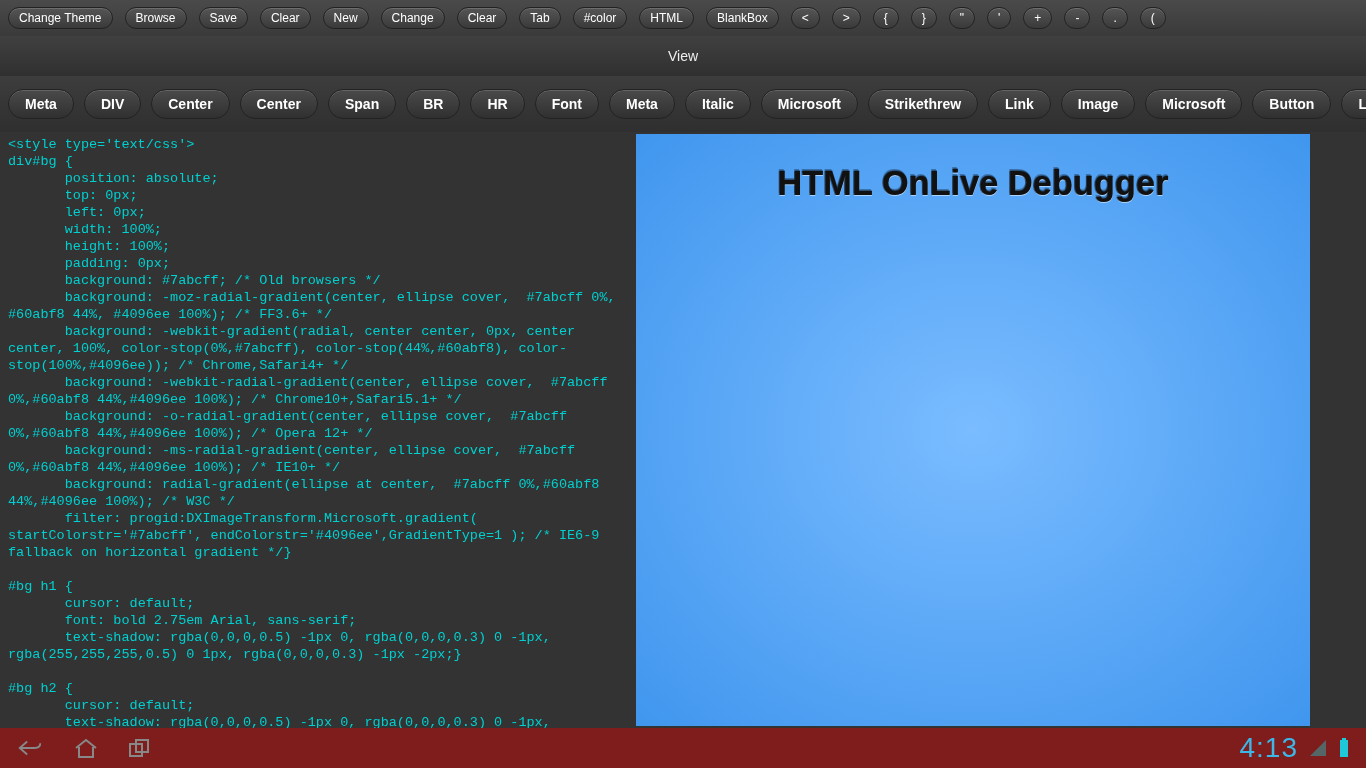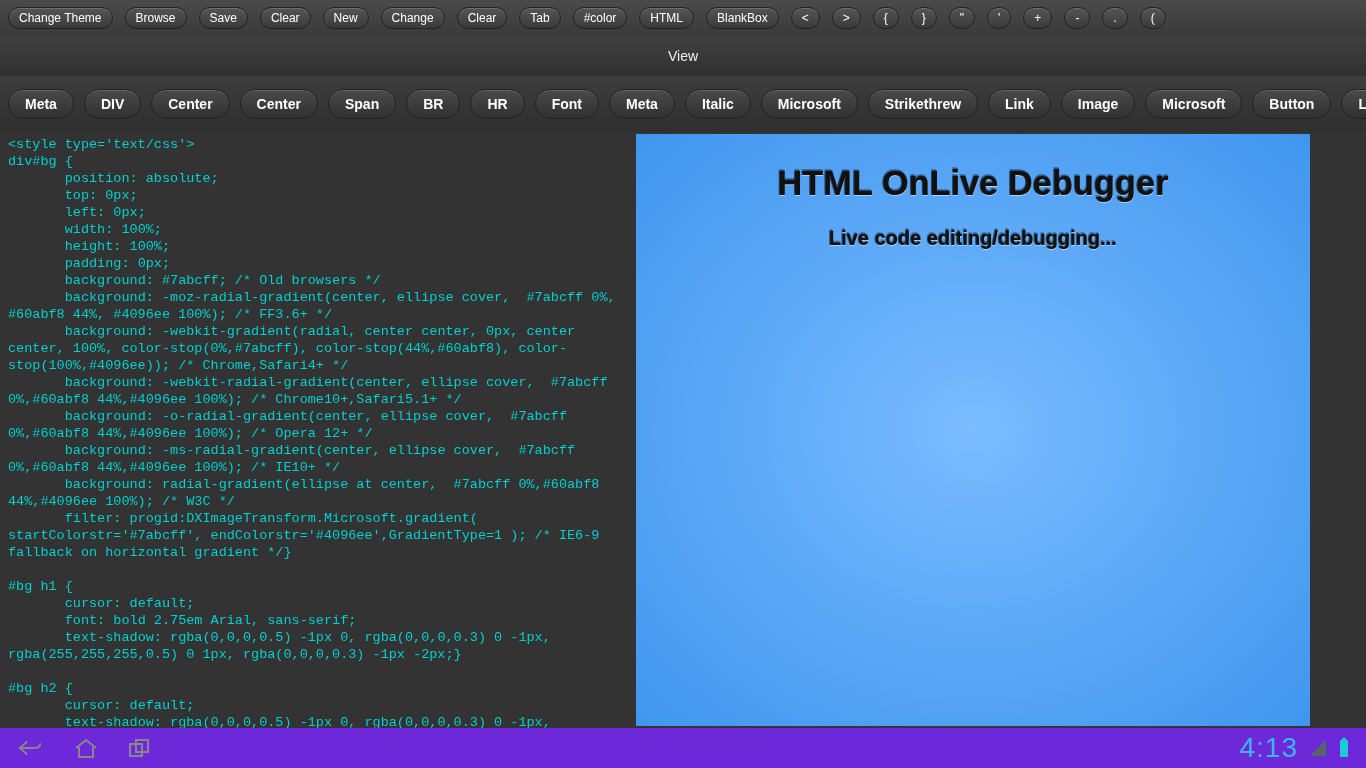--- a/index.html
+++ b/index.html
@@ -97,21 +97,21 @@
   font: bold 1.25em Arial, sans-serif;
   text-align: center;
   padding-top: 24px;
   color: #111;
   text-shadow: rgba(0,0,0,0.5) -1px 0, rgba(0,0,0,0.3) 0 -1px, rgba(255,255,255,0.5) 0 1px, rgba(0,0,0,0.3) -1px -2px;
 }
 .navbar {
   position: absolute;
   bottom: 0; left: 0; right: 0;
   height: 40px;
-  background: #6d28d9;
+  background: #7f1d1d;
   display: flex;
   align-items: center;
   justify-content: space-between;
   padding: 0 16px;
 }
 .nav-left { display: flex; gap: 28px; align-items: center; }
 .nav-right { display: flex; gap: 10px; align-items: center; }
 .clock {
   font-size: 28px;
   color: #3bb8e8;
@@ -199,21 +199,20 @@
        font: bold 2.75em Arial, sans-serif;
        text-shadow: rgba(0,0,0,0.5) -1px 0, rgba(0,0,0,0.3) 0 -1px, rgba(255,255,255,0.5) 0 1px, rgba(0,0,0,0.3) -1px -2px;}
 
 #bg h2 {
        cursor: default;
        text-shadow: rgba(0,0,0,0.5) -1px 0, rgba(0,0,0,0.3) 0 -1px, rgba(255,255,255,0.5) 0 1px, rgba(0,0,0,0.3) -1px -2px;}
 &lt;/style&gt;</div>
   <div class="preview">
     <div class="preview-bg">
       <h1>HTML OnLive Debugger</h1>
-      <h2>Live code editing/debugging...</h2>
     </div>
   </div>
 </div>
 
 <div class="navbar">
   <div class="nav-left">
     <span class="nav-ico">
       <svg width="30" height="22" viewBox="0 0 30 22">
           <path fill="none" stroke="#888" stroke-width="2" d="M12 4 L4 11 L12 18 M4 11 H20 Q26 11 26 6"></path>
         </svg>

